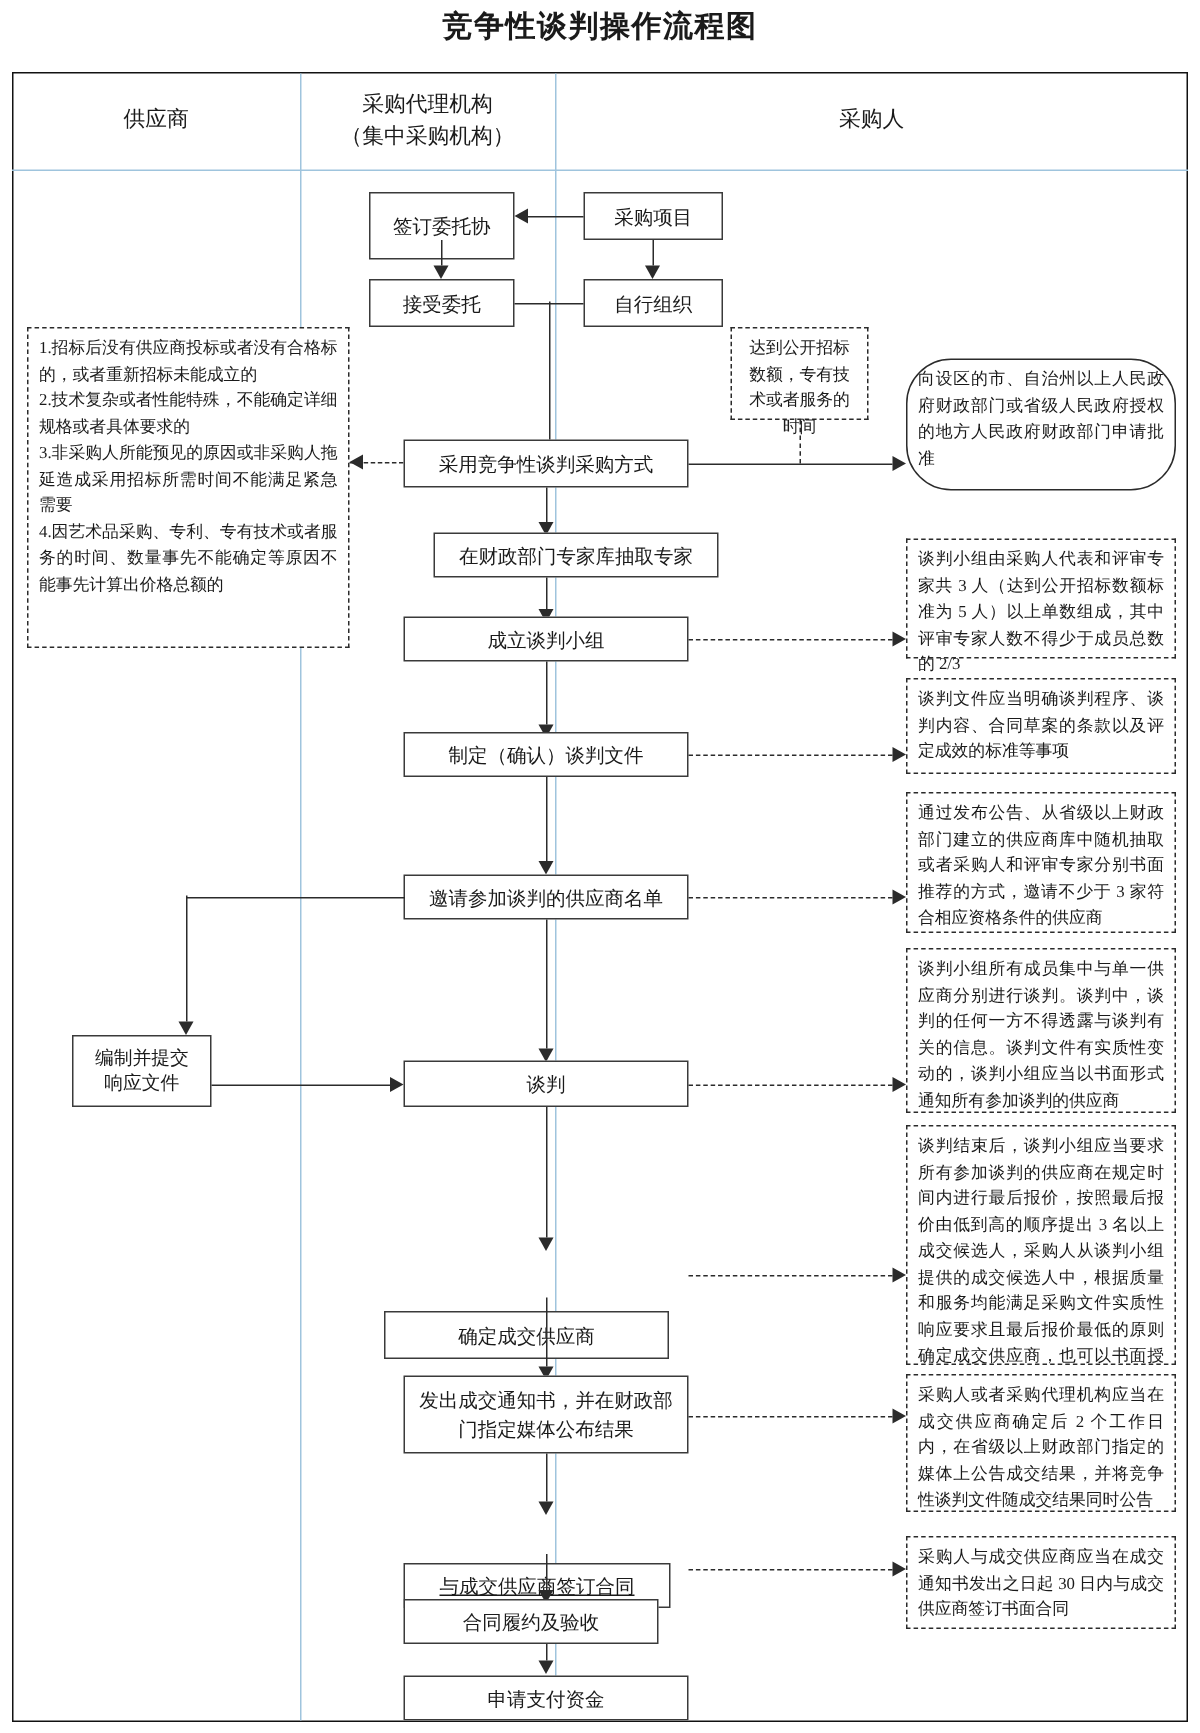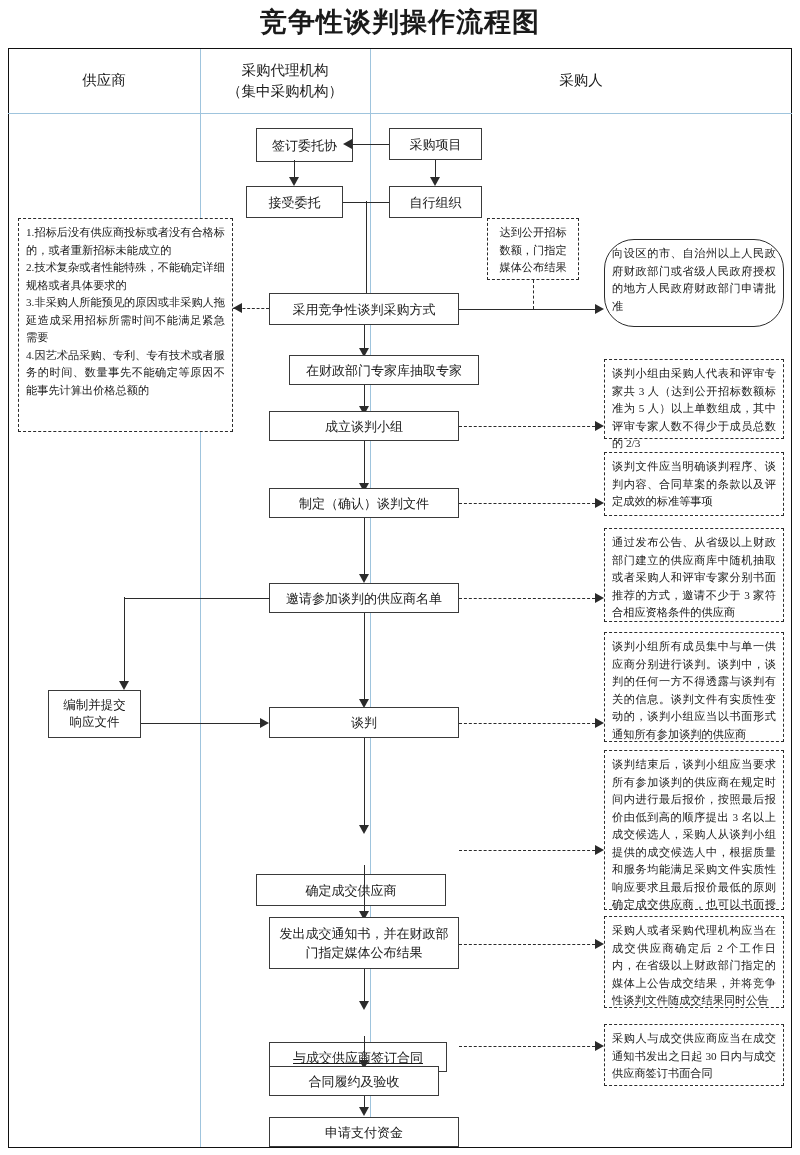--- a/index.html
+++ b/index.html
@@ -10,21 +10,21 @@
     color:#1a1a1a;
     position:relative;
     overflow:hidden;
   }
   .page{position:absolute;left:0;top:0;width:800px;height:1155px;}
 
   
   .title{
     position:absolute;left:0;top:4px;width:800px;
     text-align:center;
-    font-size:27px;font-weight:bold;letter-spacing:1px;
+    font-size:20px;font-weight:bold;letter-spacing:1px;
     font-family:"Liberation Sans","DejaVu Sans",sans-serif;
   }
 
   
   .frame{
     position:absolute;left:8px;top:48px;width:784px;height:1100px;
     border:1.6px solid #111;
     box-sizing:border-box;
   }
   .hdr-rule{
@@ -105,21 +105,21 @@
   <div class="col-div a"></div>
   <div class="col-div b"></div>
 
   <div class="hdr supplier">供应商</div>
   <div class="hdr agency">
     <div>采购代理机构</div>
     <div>（集中采购机构）</div>
   </div>
   <div class="hdr buyer">采购人</div>
 
-  <div class="node" style="left:256px;top:128px;width:97px;height:34px;">签订委托协</div>
+  <div class="node" style="left:246px;top:128px;width:97px;height:45px;">签订委托协</div>
   <div class="node" style="left:389px;top:128px;width:93px;height:32px;">采购项目</div>
 
   <div class="hline" style="left:352px;top:143.5px;width:37px;"></div>
   <div class="arr-l" style="left:343px;top:138.5px;"></div>
 
   <div class="node" style="left:246px;top:186px;width:97px;height:32px;">接受委托</div>
   <div class="node" style="left:389px;top:186px;width:93px;height:32px;">自行组织</div>
 
   <div class="vline" style="left:294px;top:160px;height:17px;"></div>
   <div class="arr-d" style="left:289px;top:177px;"></div>
@@ -135,21 +135,21 @@
     <div style="white-space:pre-line;">1.招标后没有供应商投标或者没有合格标的，或者重新招标未能成立的
 2.技术复杂或者性能特殊，不能确定详细规格或者具体要求的
 3.非采购人所能预见的原因或非采购人拖延造成采用招标所需时间不能满足紧急需要
 4.因艺术品采购、专利、专有技术或者服务的时间、数量事先不能确定等原因不能事先计算出价格总额的</div>
   </div>
 
   <div class="dline" style="left:233px;top:308px;width:36px;"></div>
   <div class="arr-l" style="left:233px;top:303px;"></div>
 
   <div class="note center" style="left:487px;top:218px;width:92px;height:62px;">
-    <div style="text-align:center;">达到公开招标数额，门指定媒体公布结果</div>
+    <div style="text-align:center;">达到公开招标数额，专有技术或者服务的时间</div>
   </div>
   <div class="dvline" style="left:533px;top:280px;height:29px;"></div>
 
   <div class="node" style="left:269px;top:293px;width:190px;height:32px;">采用竞争性谈判采购方式</div>
 
   <div class="note solid" style="left:604px;top:239px;width:180px;height:88px;border-radius:30px;">
     <div>向设区的市、自治州以上人民政府财政部门或省级人民政府授权的地方人民政府财政部门申请批准</div>
   </div>
 
   <div class="hline" style="left:459px;top:308.5px;width:136px;"></div>

